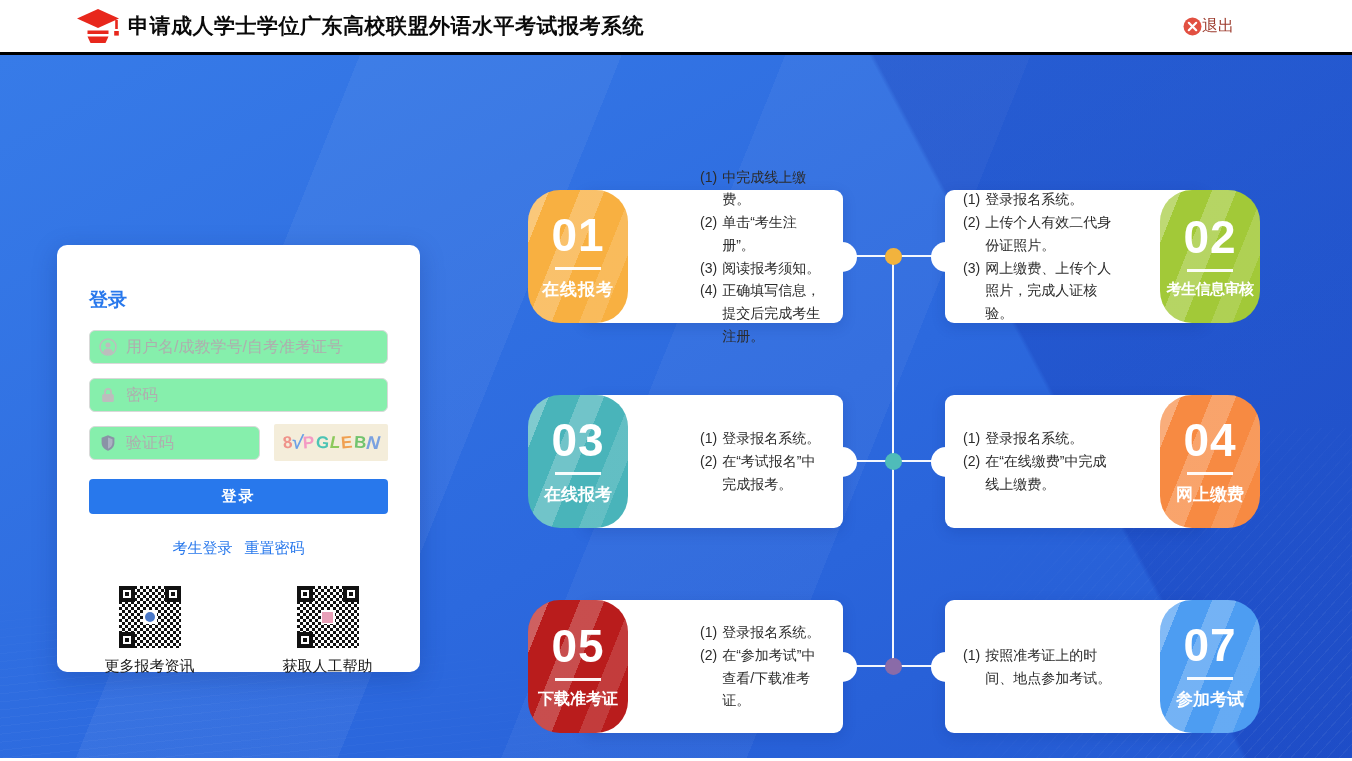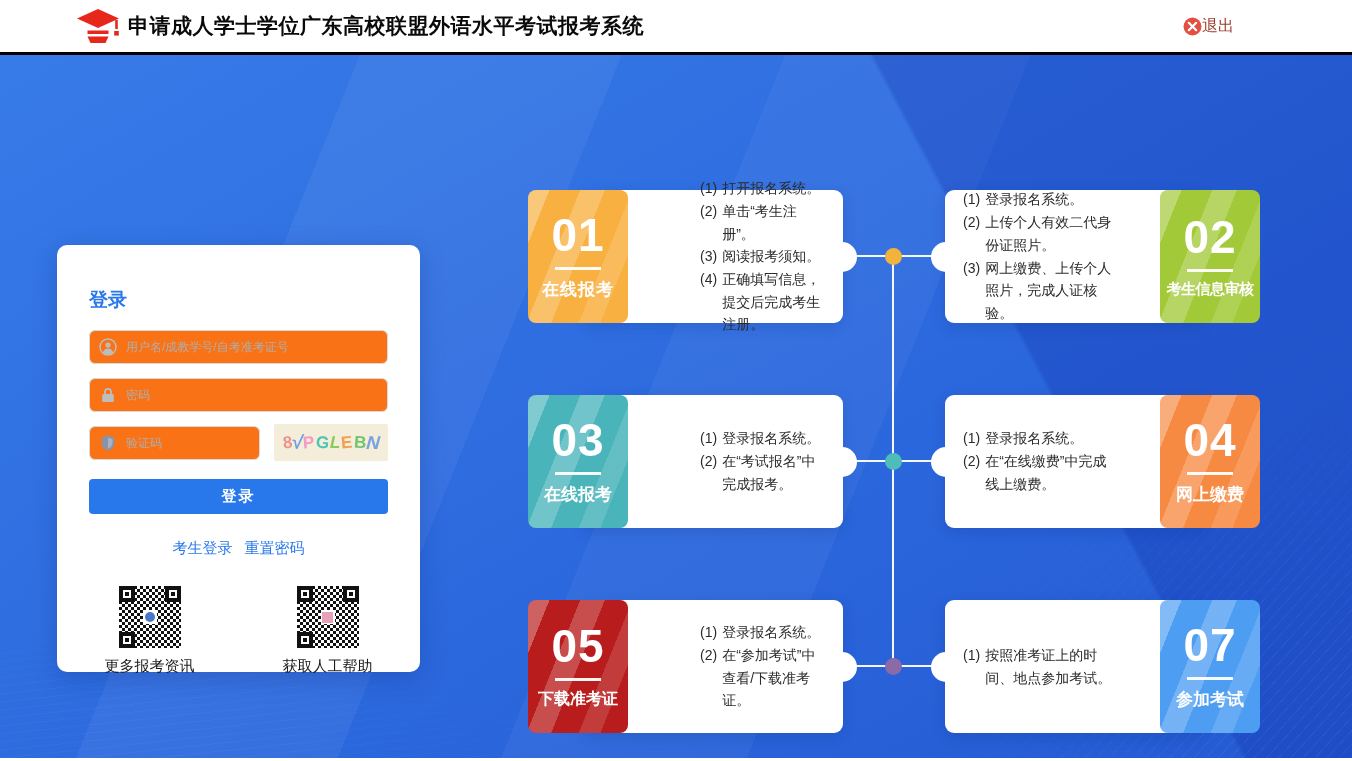--- a/index.html
+++ b/index.html
@@ -61,22 +61,22 @@
   
   .login-card {
     position:absolute; left:57px; top:245px; width:363px; height:427px;
     background:#ffffff; border-radius:10px; box-shadow:0 6px 24px rgba(10,40,120,0.25);
     padding:42px 32px 0 32px;
   }
   .login-title { font-size:19px; font-weight:bold; color:#2878ec; margin-bottom:17px; }
   .input-row { position:relative; width:299px; height:34px; margin-bottom:14px; }
   .input-row input {
     width:100%; height:34px; border:1px solid #d9d9d9; border-radius:6px;
-    padding:0 10px 0 36px; font-size:12px; color:#333; outline:none;
-    font-family:inherit; background:#f97316;
+    padding:0 10px 0 36px; font-size:16px; color:#333; outline:none;
+    font-family:inherit; background:#86efac;
   }
   .input-row input::placeholder { color:#aeaeae; }
   .field-icon { position:absolute; left:10px; top:8px; width:18px; height:18px; }
   .captcha-row { display:flex; width:299px; margin-bottom:18px; }
   .captcha-row .input-row { width:171px; margin-bottom:0; }
   .captcha-img {
     margin-left:14px; width:114px; height:37px; margin-top:-2px;
     border-radius:2px; display:flex; align-items:center; justify-content:center;
     gap:1px; cursor:pointer; user-select:none;
   }
@@ -133,21 +133,21 @@
   .col-right .bump { left:-14px; }
   .steps {
     position:absolute; inset:0; display:flex; flex-direction:column; justify-content:center;
     font-size:14px; color:#2b2b2b; line-height:1.62;
   }
   .col-left  .steps { padding:6px 20px 6px 117px; }
   .col-right .steps { padding:6px 92px 6px 18px; }
   .step { display:flex; }
   .step .n { white-space:nowrap; margin-right:5px; }
   .badge {
-    position:absolute; top:0; bottom:0; width:100px; border-radius:8px;
+    position:absolute; top:0; bottom:0; width:100px; border-radius:32px;
     display:flex; flex-direction:column; align-items:center; justify-content:center;
     color:#fff; z-index:2; overflow:hidden;
   }
   .col-left  .badge { left:0; }
   .col-right .badge { right:0; }
   .badge::before {
     content:""; position:absolute; inset:0;
     background:linear-gradient(112deg,
       rgba(255,255,255,0.30) 14%, transparent 14%, transparent 34%,
       rgba(255,255,255,0.22) 34%, rgba(255,255,255,0.22) 50%,
@@ -278,21 +278,21 @@
   <div class="dot d1" style="background: rgb(242, 179, 61);"></div>
   <div class="dot d2" style="background: rgb(79, 188, 185);"></div>
   <div class="dot d3" style="background: rgb(138, 107, 168);"></div>
 
   <div class="flow-card c1 row1 col-left">
     <div class="card-body">
       <div class="bump"></div>
       <div class="steps">
         <div class="step">
             <span class="n">(1)</span>
-            <span class="t">打开报名系统。</span>
+            <span class="t">中完成线上缴费。</span>
           </div>
         <div class="step">
             <span class="n">(2)</span>
             <span class="t">单击“考生注册”。</span>
           </div>
         <div class="step">
             <span class="n">(3)</span>
             <span class="t">阅读报考须知。</span>
           </div>
         <div class="step">

